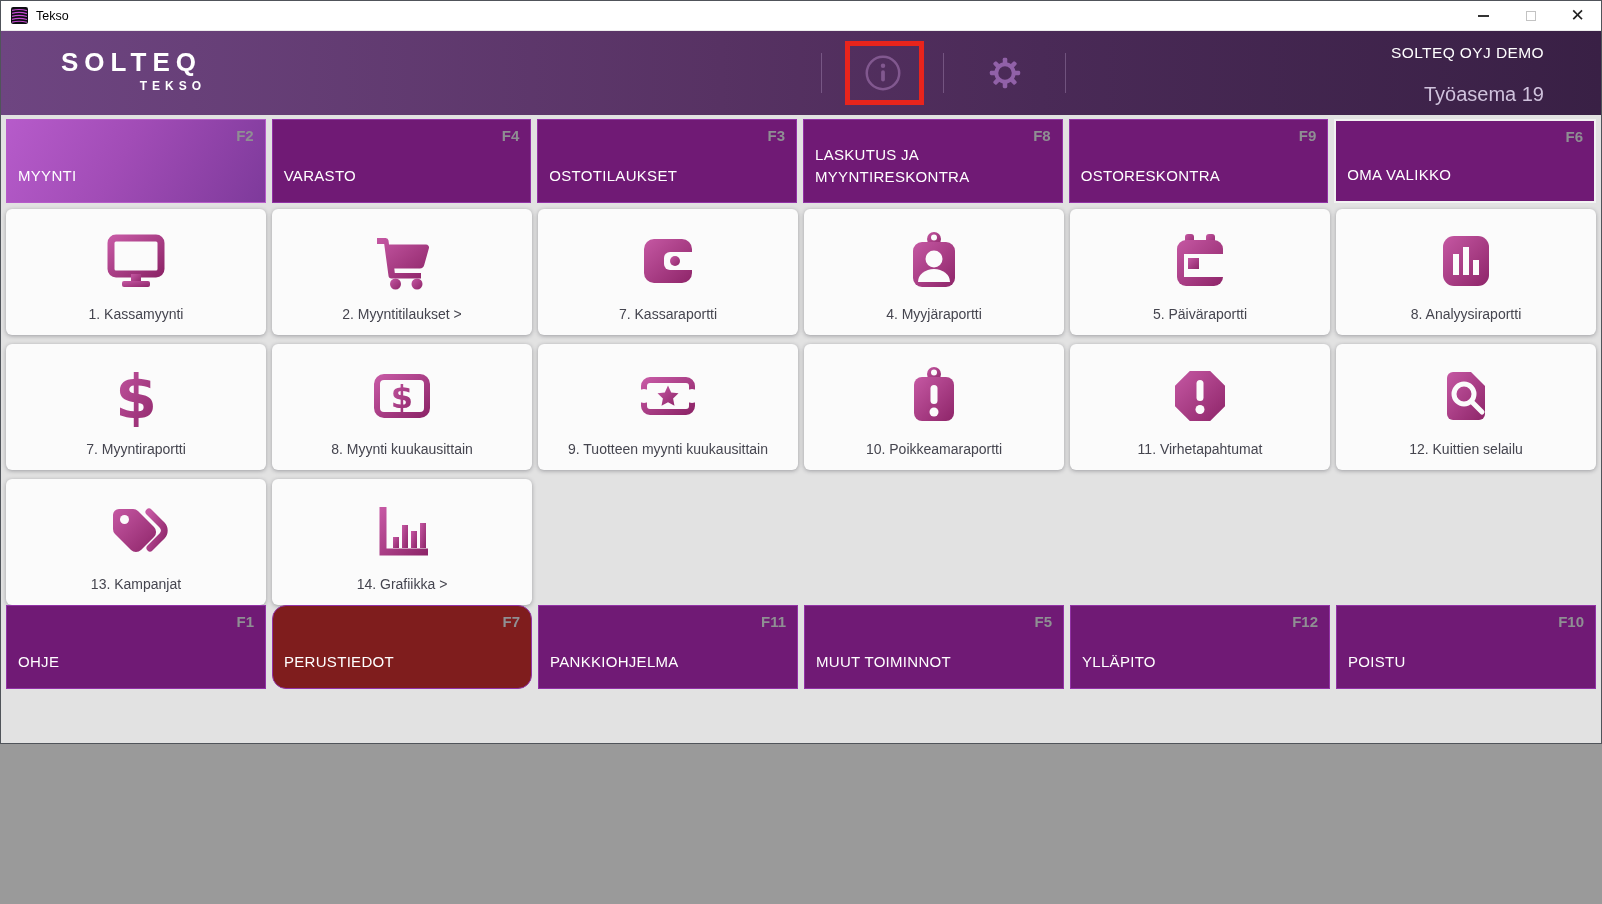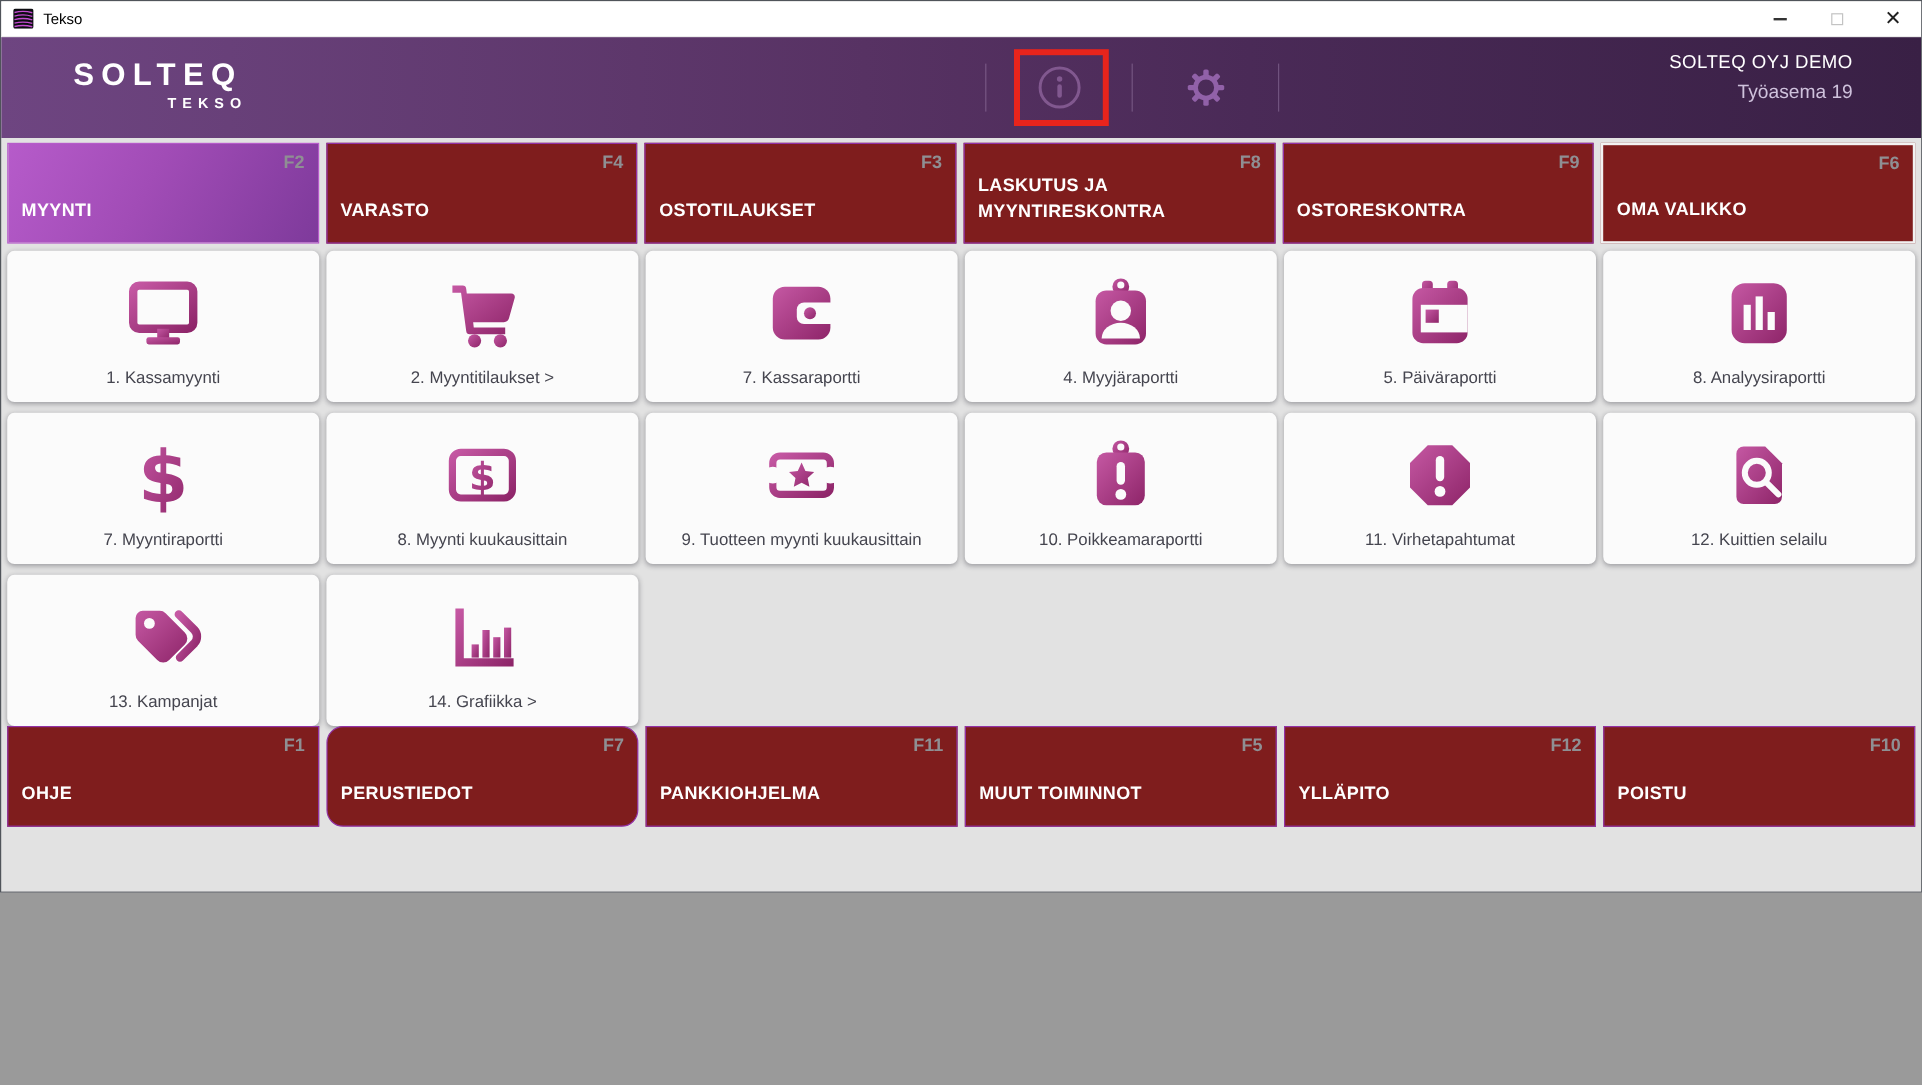--- a/index.html
+++ b/index.html
@@ -23,35 +23,35 @@
   .header { height:84px; flex:none; position:relative; color:#fff;
             background:linear-gradient(90deg,#6e4581 0%,#573263 45%,#4a2a57 65%,#392045 100%); }
   .logo { position:absolute; left:38px; top:18px; display:flex; flex-direction:column; width:max-content;margin-left:22px; }
   .logo-primary { font-size:26px; letter-spacing:6px; font-weight:600; line-height:1; }
   .logo-secondary { font-size:12px; letter-spacing:5px; font-weight:600; align-self:flex-end; margin:4px -4px 0 0; }
   .header-center { position:absolute; left:820px; top:0; height:100%; display:flex; align-items:center; }
   .hdr-div { width:1px; height:40px; background:rgba(216,190,230,0.28); flex:none; }
   .hdr-btn { width:121px; height:100%; display:flex; align-items:center; justify-content:center; cursor:pointer; }
   .header-right { position:absolute; right:57px; top:13px; text-align:right; }
   .company { font-size:15.5px; font-weight:normal; letter-spacing:0.4px; }
-  .workstation { font-size:16px; color:#cfc2dc; margin-top:7px; }
+  .workstation { font-size:20px; color:#cfc2dc; margin-top:21px; }
 
   
   .annotation-box { position:absolute; left:844px; top:40px; width:79px; height:64px;
                     border:5px solid #e8241c; pointer-events:none; z-index:50; }
 
   
   .content { flex:1; display:flex; flex-direction:column; padding:4px 5px 0; }
 
   .tab-row { display:flex; gap:6px; height:84px; flex:none; }
-  .tab { flex:1; background:#7f1d1d; border:1px solid #9232a6; color:#fff; position:relative;
+  .tab { flex:1; background:#701a75; border:1px solid #9232a6; color:#fff; position:relative;
          display:flex; flex-direction:column; justify-content:space-between;
          padding:7px 11px 15px; cursor:pointer; }
   .tab .fkey { align-self:flex-end; font-size:15px; font-weight:bold; color:#8f8f93; }
-  .tab .tab-label { font-size:15px; font-weight:bold; letter-spacing:0.3px; line-height:1.45; }
+  .tab .tab-label { font-size:15px; font-weight:normal; letter-spacing:0.3px; line-height:1.45; }
   .tab.active { background:linear-gradient(118deg,#b65bca 0%,#a14cb6 45%,#7e3a9b 100%); border-color:#b65bca;gap:16px; }
   .tab.focused { border:2px solid #f2f2f2; }
   .tab.black { background:#7f1d1d;border-radius:14px; }
 
   .grid { display:grid; grid-template-columns:repeat(6,1fr); gap:9px 6px; margin-top:6px; flex:none; }
   .tile { height:126px; background:#fbfbfb; border-radius:6px;
           box-shadow:0 1px 4px rgba(30,30,40,0.35);
           display:flex; flex-direction:column; align-items:center; cursor:pointer; }
   .tile-icon { flex:1; display:flex; align-items:center; justify-content:center; margin-top:6px; }
   .tile-icon svg { width:64px; height:64px; }

